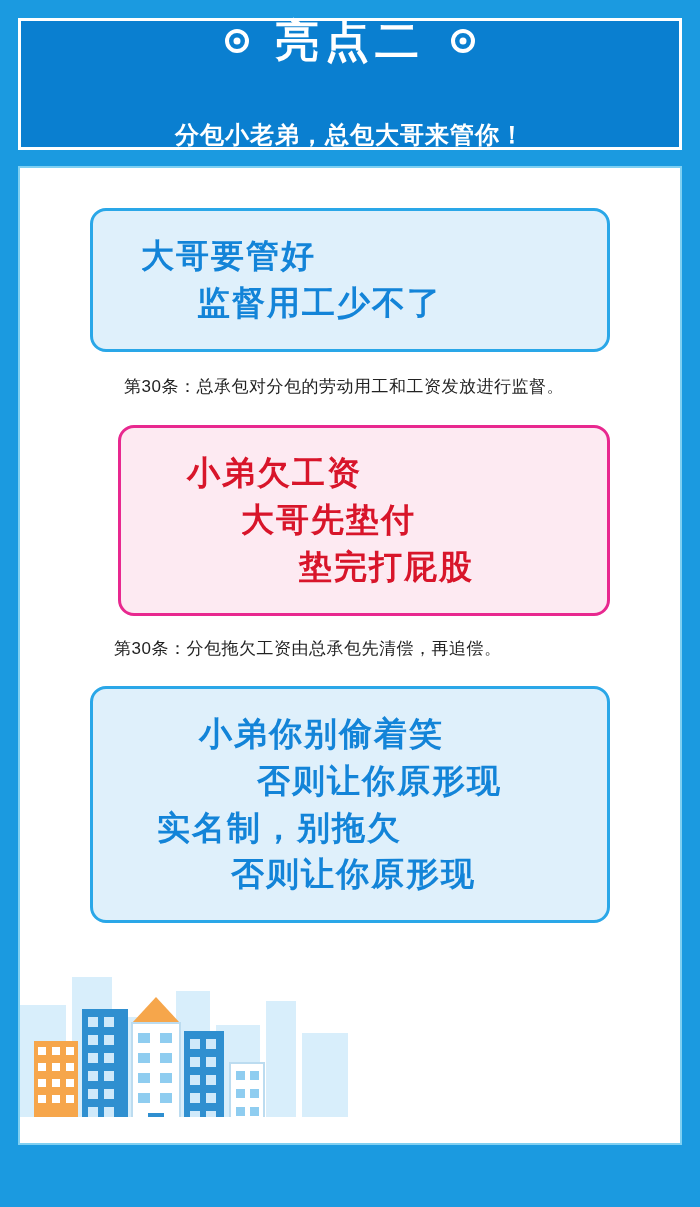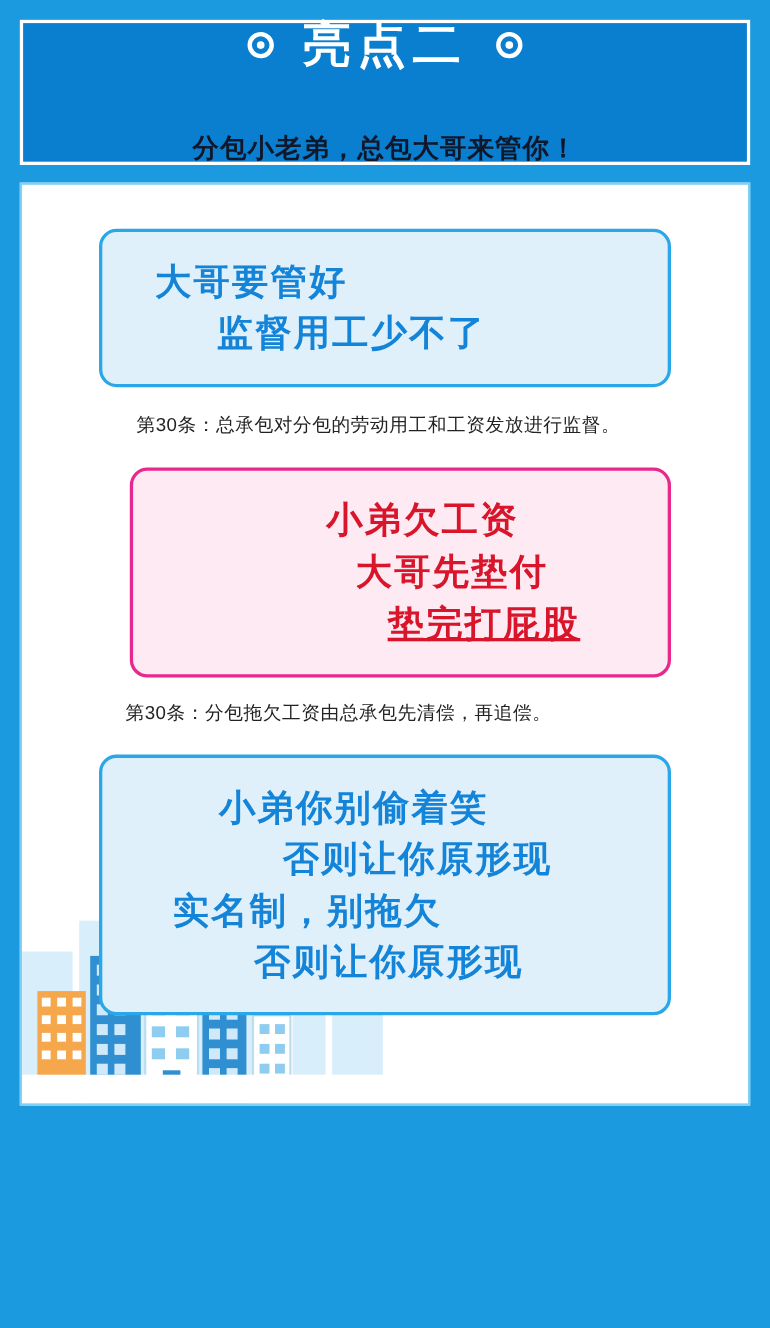--- a/index.html
+++ b/index.html
@@ -63,32 +63,32 @@
   .header-title {
     color: #ffffff;
     font-size: 44px;
     font-weight: bold;
     letter-spacing: 6px;
     line-height: 1.1;
     font-family: "DejaVu Sans", "Liberation Sans", sans-serif;
   }
   .header-sub {
     margin-top: 10px;
-    color: #0f172a;
+    color: #ffffff;
     font-size: 24px;
     font-weight: bold;
     letter-spacing: 1px;
     font-family: Liberation Sans, sans-serif;
   }
 
   
   .body-panel {
     position: relative;
     margin-top: 16px;
-    height: 839px;
+    height: 979px;
     background: #ffffff;
     border: 2px solid #7fd0f2;
     box-sizing: border-box;
     overflow: hidden;
   }
 
   .content {
     position: relative;
     z-index: 3;
     padding: 40px 36px 0 36px;
@@ -110,21 +110,21 @@
   }
   .slogan-line {
     font-size: 33px;
     font-weight: bold;
     line-height: 1.42;
     letter-spacing: 2px;
     font-family: "DejaVu Sans", "Liberation Sans", sans-serif;
     white-space: pre;
   }
   .slogan-box.blue .slogan-line { color: #1384d8; }
-  .slogan-box.pink .slogan-line { color: #d8152a; text-align: center; }
+  .slogan-box.pink .slogan-line { color: #d8152a; }
 
   
   #box1 { margin: 0 34px 0 34px; }
   #box1 .slogan-line:first-child { padding-left: 22px; }
   #box1 .slogan-line:last-child { padding-left: 78px; }
 
   
   .caption {
     font-size: 17px;
     color: #222222;
@@ -138,21 +138,21 @@
   }
   .cap2 {
     margin: 18px 8px 0 58px;
     text-indent: 0;
   }
 
   
   #box2 { margin: 24px 34px 0 62px; }
   #box2 .l1 { padding-left: 40px; }
   #box2 .l2 { padding-left: 94px; }
-  #box2 .l3 { padding-left: 152px; text-decoration: underline; }
+  #box2 .l3 { padding-left: 152px; }
 
   
   #box3 { margin: 22px 34px 0 34px; padding-left: 46px; }
   #box3 .l1 { padding-left: 60px; }
   #box3 .l2 { padding-left: 118px; }
   #box3 .l3 { padding-left: 18px; }
   #box3 .l4 { padding-left: 92px; }
 
   .cap3 {
     margin: 16px 36px 0 0;

